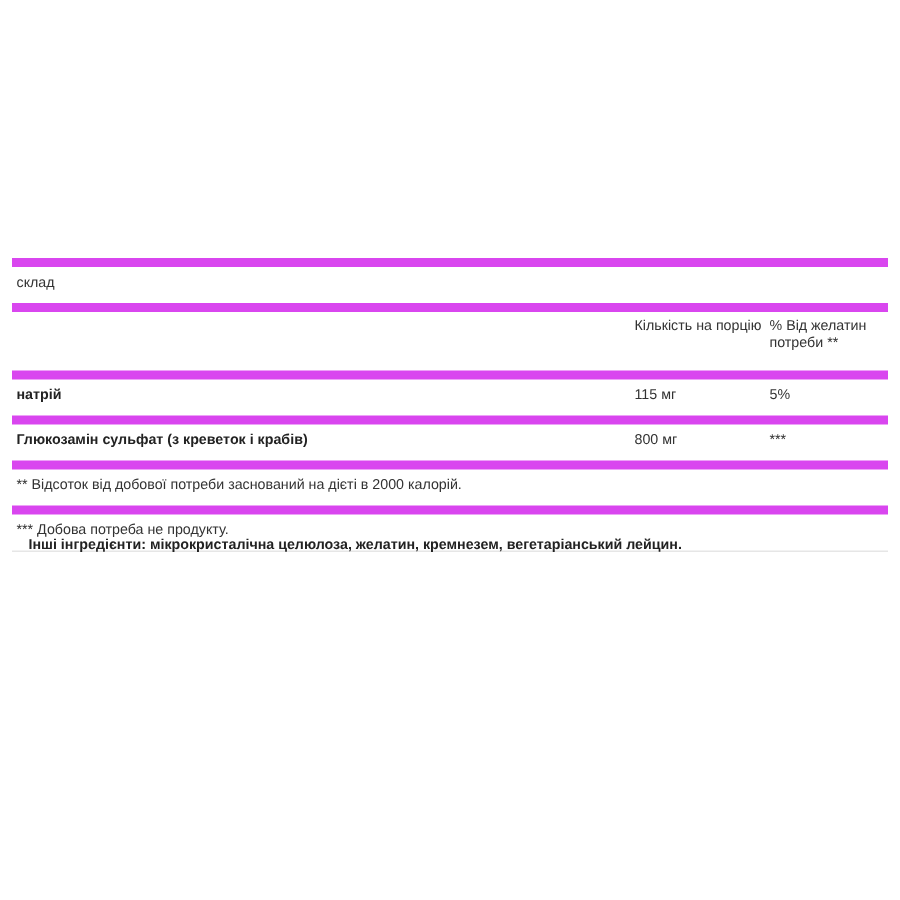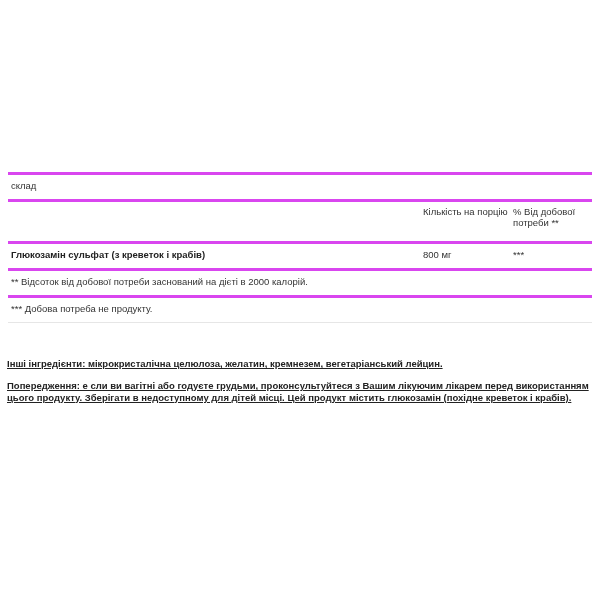--- a/index.html
+++ b/index.html
@@ -5,58 +5,62 @@
   html, body { margin: 0; padding: 0; background: #ffffff; }
   body {
     width: 600px; height: 600px; position: relative; overflow: hidden;
     font-family: "Liberation Sans", sans-serif; color: #333333;
   }
   .facts {
     position: absolute; left: 8px; top: 172px; width: 584px;
     border-collapse: collapse; font-size: 9.5px;
   }
   .facts td {
-    border-top: 3px solid #d946ef; padding: 0 0 4px 3px; vertical-align: middle;
+    border-top: 6px solid #d946ef; padding: 0 0 4px 3px; vertical-align: middle;
     height: 20px; line-height: 11px;
   }
   .facts tr:last-child td { border-bottom: 1px solid #e6e6e6; }
   .facts tr.head td { height: 31px; vertical-align: top; padding-top: 4px; margin-top: 40px; }
   .facts tr.head td.blank { vertical-align: top; }
   .facts td.bold { font-weight: bold; color: #222; }
   .facts td.c1 { width: 409px; }
   .facts td.c2 { width: 87px; }
   .notes {
     position: absolute; left: 7px; top: 358px; width: 590px;
     font-size: 9.5px; font-weight: bold; color: #222; line-height: 12px;
   }
-  .notes p { margin: 0 0 10px 0; text-decoration: underline; }
+  .notes p { margin: 0 0 10px 12px; }
 </style>
 </head>
 <body>
 
 <table class="facts">
   <tbody>
       <tr>
     <td colspan="3">склад</td>
   </tr>
   <tr class="head">
     <td class="c1 blank"></td>
     <td class="c2">Кількість на порцію</td>
-    <td>% Від добової потреби **</td>
+    <td>% Від желатин потреби **</td>
+  </tr>
+  <tr>
+    <td class="c1 bold">натрій</td>
+    <td class="c2">115 мг</td>
+    <td>5%</td>
   </tr>
   <tr>
     <td class="c1 bold">Глюкозамін сульфат (з креветок і крабів)</td>
     <td class="c2">800 мг</td>
     <td>***</td>
   </tr>
   <tr>
     <td colspan="3">** Відсоток від добової потреби заснований на дієті в 2000 калорій.</td>
   </tr>
   <tr>
     <td colspan="3">*** Добова потреба не продукту.</td>
   </tr>
 </tbody>
   </table>
 
 <div class="notes">
   <p>Інші інгредієнти: мікрокристалічна целюлоза, желатин, кремнезем, вегетаріанський лейцин.</p>
-  <p>Попередження: е сли ви вагітні або годуєте грудьми, проконсультуйтеся з Вашим лікуючим лікарем перед використанням цього продукту.  Зберігати в недоступному для дітей місці.  Цей продукт містить глюкозамін (похідне креветок і крабів).</p>
 </div>
 
 </body></html>

